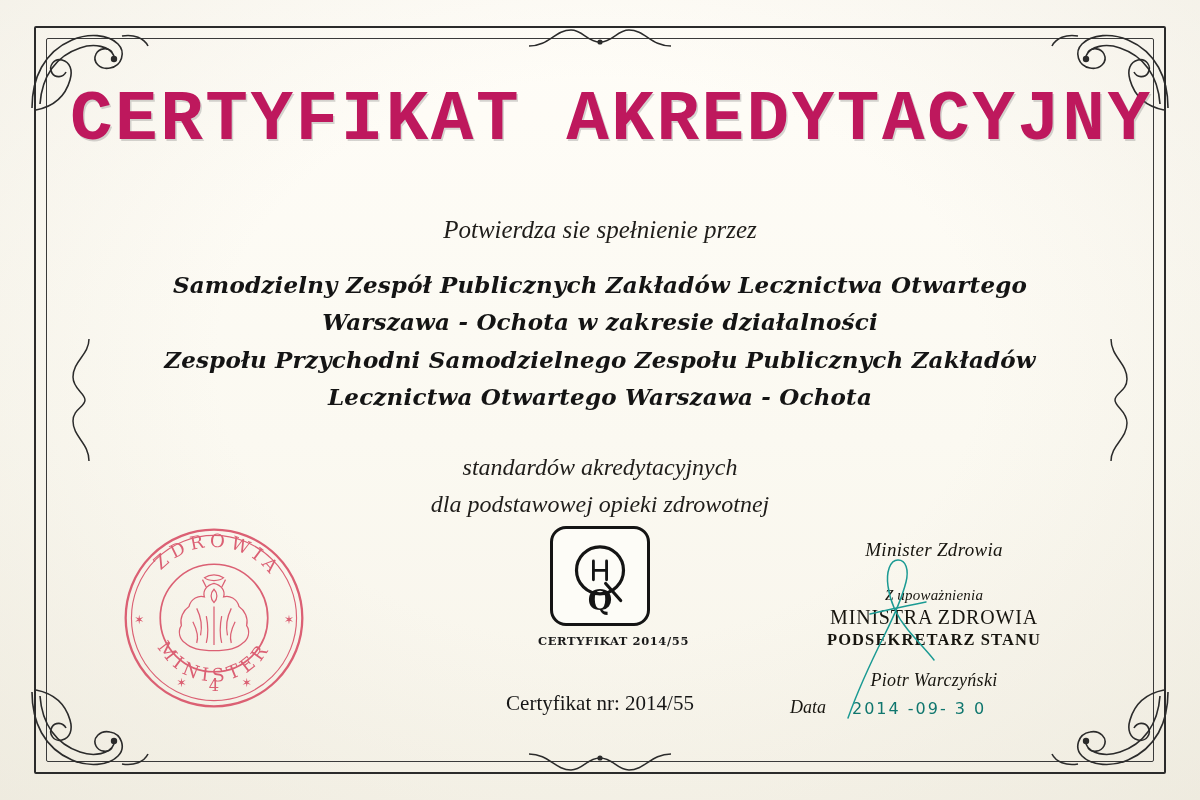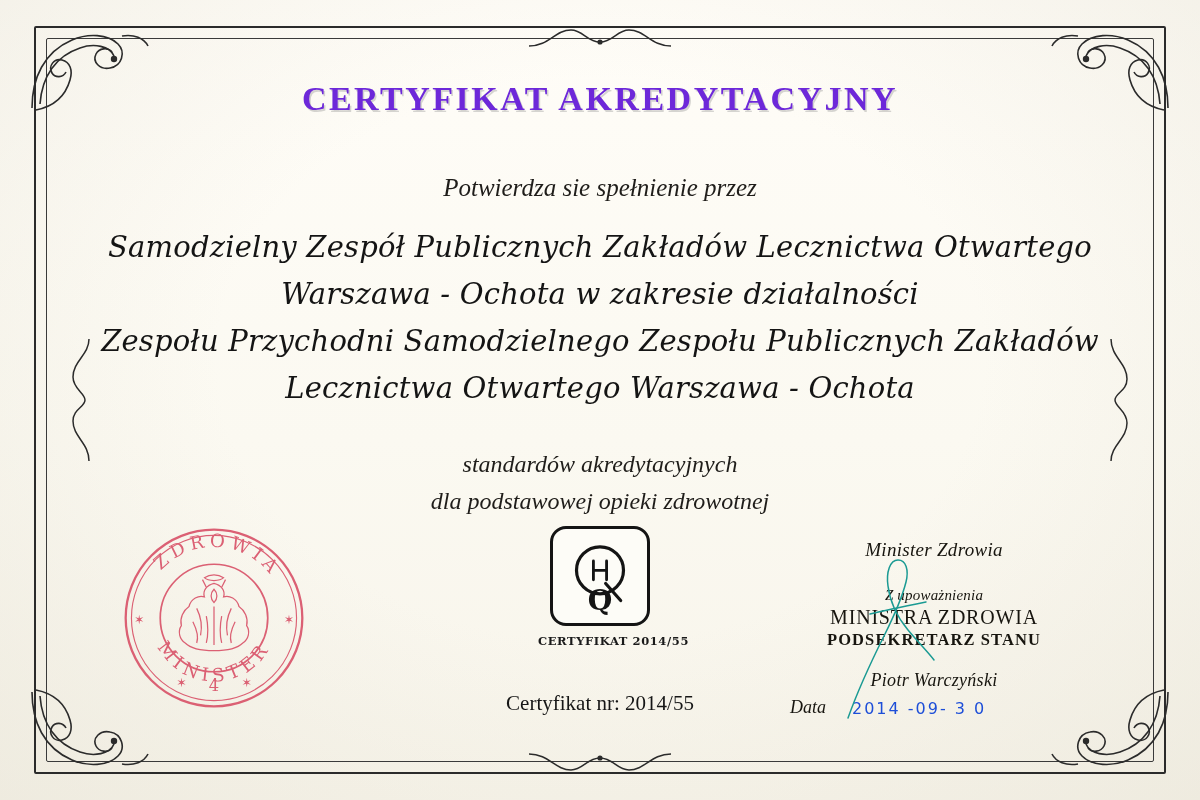--- a/index.html
+++ b/index.html
@@ -79,41 +79,41 @@
     position: absolute;
     left: 70px;
     right: 70px;
     top: 56px;
     bottom: 60px;
     text-align: center;
   }
 
   #title {
     margin-top: 24px;
-    font-family: Liberation Serif, serif;
-    font-size: 34px;
+    font-family: Liberation Mono, monospace;
+    font-size: 71px;
     letter-spacing: 2.5px;
     font-weight: 700;
-    color: #6d28d9;
+    color: #be185d;
     white-space: nowrap;
     text-shadow: 1.5px 1.5px 0 rgba(120,120,120,0.30);
   }
 
   #subtitle {
     margin-top: 56px;
     font-size: 25px;
     font-style: italic;
     color: #1f1d1a;
   }
 
   .recipient-line {
     font-family: "DejaVu Serif", serif;
-    font-weight: 400;
-    font-style: italic;
-    font-size: 29px;
+    font-weight: 700;
+    font-style: italic;
+    font-size: 23px;
     color: #141414;
     line-height: 1.62;
     letter-spacing: 0.2px;
   }
   #recipient { margin-top: 22px; }
 
   #standards {
     margin-top: 34px;
     font-size: 24px;
     font-style: italic;
@@ -226,21 +226,21 @@
     padding-left: 6px;
   }
   #sig-date-label {
     font-size: 18px;
     font-style: italic;
   }
   #sig-date-value {
     font-family: "DejaVu Sans", sans-serif;
     font-size: 16px;
     letter-spacing: 2px;
-    color: #1d4ed8;
+    color: #0f766e;
   }
 
   
   #signature-mark {
     position: absolute;
     right: 126px;
     bottom: 10px;
     width: 190px;
     height: 190px;
     color: #1a9a93;

